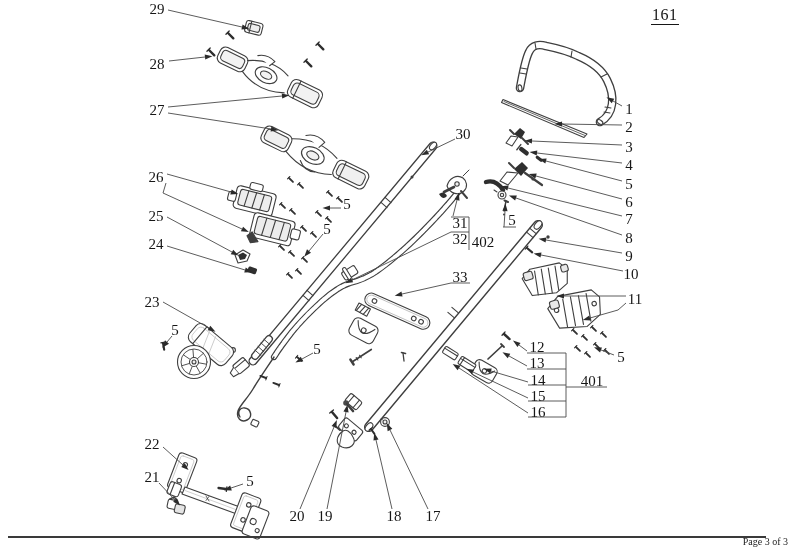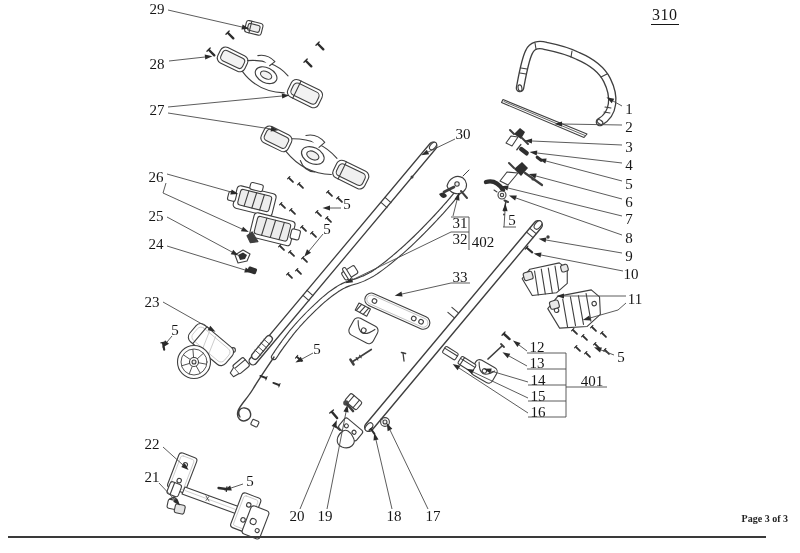--- a/index.html
+++ b/index.html
@@ -1,31 +1,31 @@
 <!DOCTYPE html>
 <html><head>
 <meta charset="utf-8">
 <style>
   html,body{margin:0;padding:0;background:#fff;}
   .page{position:relative;width:800px;height:553px;background:#fff;overflow:hidden;
         font-family:"Liberation Serif", serif;}
   .sheet-number{position:absolute;left:651px;top:6px;font-size:16px;color:#161616;
         border-bottom:1.4px solid #161616;padding:0 1px;letter-spacing:.5px;}
   .footer-rule{position:absolute;left:8px;top:536px;width:758px;height:2.2px;background:#3a3a3a;}
-  .page-footer{position:absolute;right:12px;top:513px;font-size:10px;font-weight:bold;color:#222;}
+  .page-footer{position:absolute;right:12px;top:536px;font-size:10px;font-weight:normal;color:#222;}
   svg text.callout{font-family:"Liberation Serif", serif;font-size:15px;fill:#161616;
         text-anchor:middle;dominant-baseline:central;}
   svg .leader{fill:none;stroke:#4a4a4a;stroke-width:0.9;}
   svg .arrowhead{fill:#2b2b2b;stroke:none;}
 </style>
 </head>
 <body>
 
 <div class="page">
-  <div class="sheet-number">310</div>
+  <div class="sheet-number">161</div>
 
   <svg id="diagram-svg" width="800" height="553" viewBox="0 0 800 553" xmlns="http://www.w3.org/2000/svg">
     <defs>
       <g id="scr">
         <line x1="0" y1="0" x2="7.5" y2="0" stroke-width="2.4"></line>
         <line x1="-0.6" y1="-2.3" x2="-0.6" y2="2.3" stroke-width="1.3"></line>
       </g>
     </defs>
 
     <g id="artwork" stroke="#3f3f3f" fill="none" stroke-width="1.1" stroke-linejoin="round" stroke-linecap="round">

